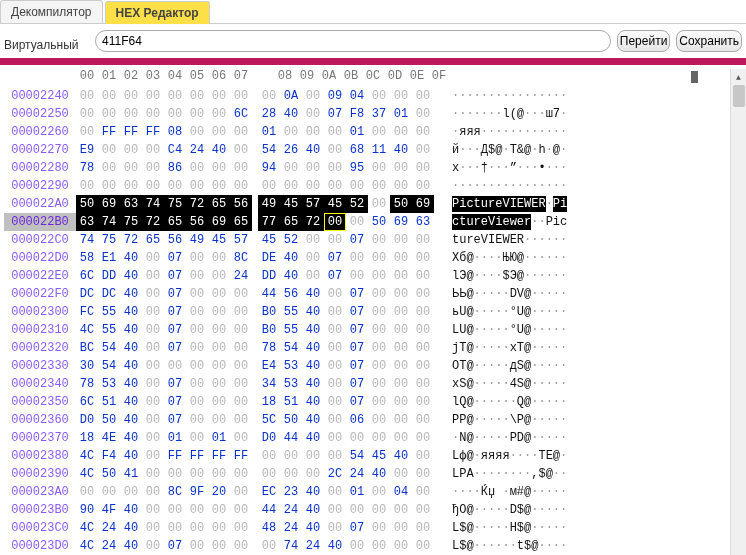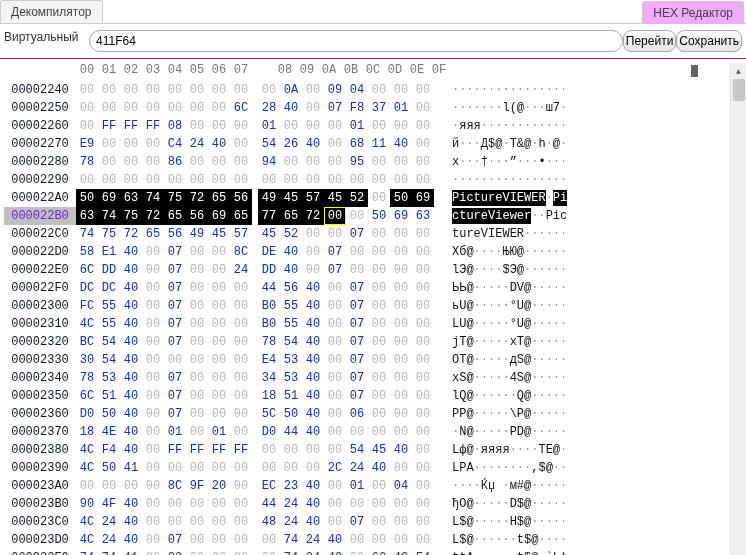--- a/index.html
+++ b/index.html
@@ -1,33 +1,33 @@
 <!DOCTYPE html>
 <html><head>
 <meta charset="utf-8">
 <style>
 * { box-sizing: border-box; margin: 0; padding: 0; }
 body { font-family: sans-serif; font-size: 12px; background: #fff; color: #000; width: 746px; }
-.tabs { display: flex; border-bottom: 1px solid #ccc; justify-content: space-between; }
+.tabs { display: flex; border-bottom: 1px solid #ccc; }
 .tab { padding: 4px 10px; background: #f4f4f4; border: 1px solid #ccc; border-bottom: none; margin-right: 2px; cursor: pointer; color: #444; border-radius: 3px 3px 0 0; }
-.tab.active { background: #f0abfc; font-weight: normal; position: relative; top: 1px; }
-.toolbar { display: flex; align-items: flex-start; padding: 6px 4px; gap: 0; border-bottom: 1px solid #be185d; }
+.tab.active { background: #fde047; font-weight: bold; position: relative; top: 1px; }
+.toolbar { display: flex; align-items: flex-end; padding: 6px 4px; gap: 6px; border-bottom: 7px solid #be185d; }
 .toolbar-label { color: #333; min-width: 85px; }
 .addr-input { flex: 1; border: 1px solid #aaa; border-radius: 11px; padding: 3px 6px; font-size: 12px; height: 22px; }
 .btn { border: 1px solid #aaa; border-radius: 8px; background: linear-gradient(#fafafa,#e6e6e6); padding: 2px 2px; height: 22px; cursor: pointer; font-size: 12px; }
 .hex-wrap { display: flex; padding: 4px 0 0 4px; font-family: "Courier New", monospace; font-size: 12px; }
 .hex-scroll { overflow-y: auto; flex: 1; }
 .hdr { display: flex; color: #777; margin-bottom: 4px; }
 .col-offset { width: 72px; text-align: center; }
 .col-bytes { display: flex; }
 .col-bytes span { width: 22px; text-align: center; }
 .bytegap { width: 6px; }
 .col-ascii { margin-left: 18px; letter-spacing: 2px; }
 .row { display: flex; height: 18px; line-height: 18px; }
-.offset { width: 72px; color: #0f172a; text-align: center; }
+.offset { width: 72px; color: #8b5cf6; text-align: center; }
 .bytes { display: flex; }
 .byte { width: 22px; text-align: center; color: #0a32c8; }
 .byte.z { color: #b7b7b7; }
 .byte.hl { background: #000; color: #fff; }
 .byte.cur { background: #000; color: #fff; outline: 1px solid #ff0; outline-offset: -1px; }
 .ascii { margin-left: 18px; font-family: "Courier New", monospace; white-space: pre; }
 .ascii span.d { color: #999; }
 .ascii span.t { color: #111; }
 .ascii span.hl { background: #000; color: #fff; padding: 1px 0; }
 .scrollbar { width: 16px; background: #f0f0f0; display: flex; flex-direction: column; align-items: center; border-left: 1px solid #ddd; }

